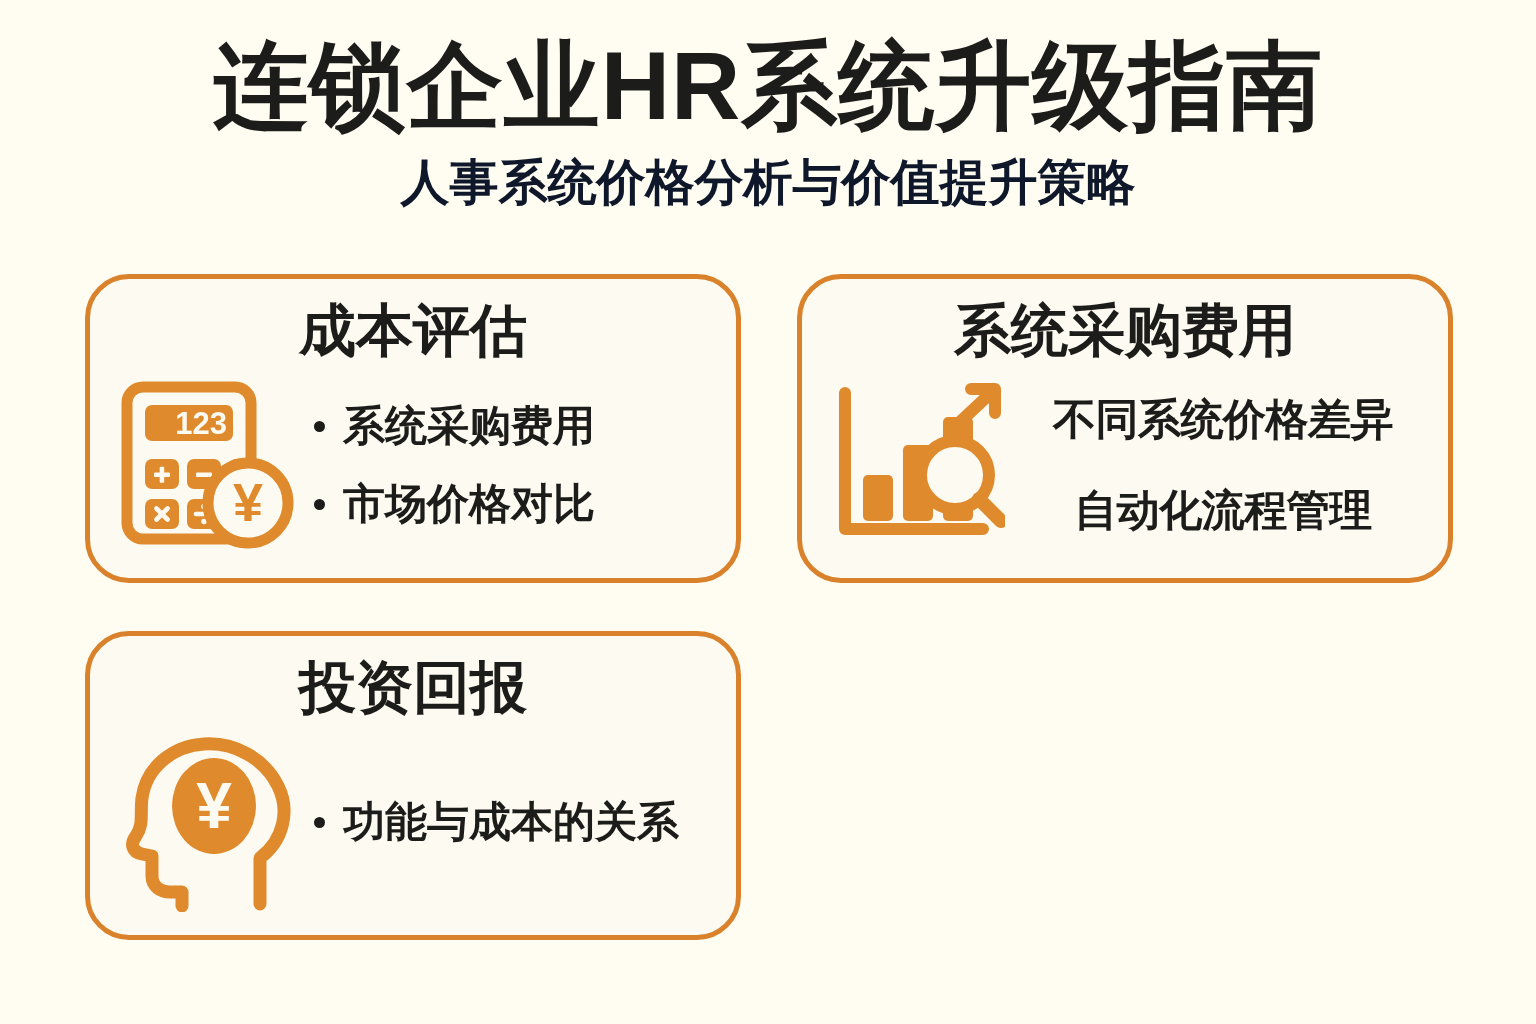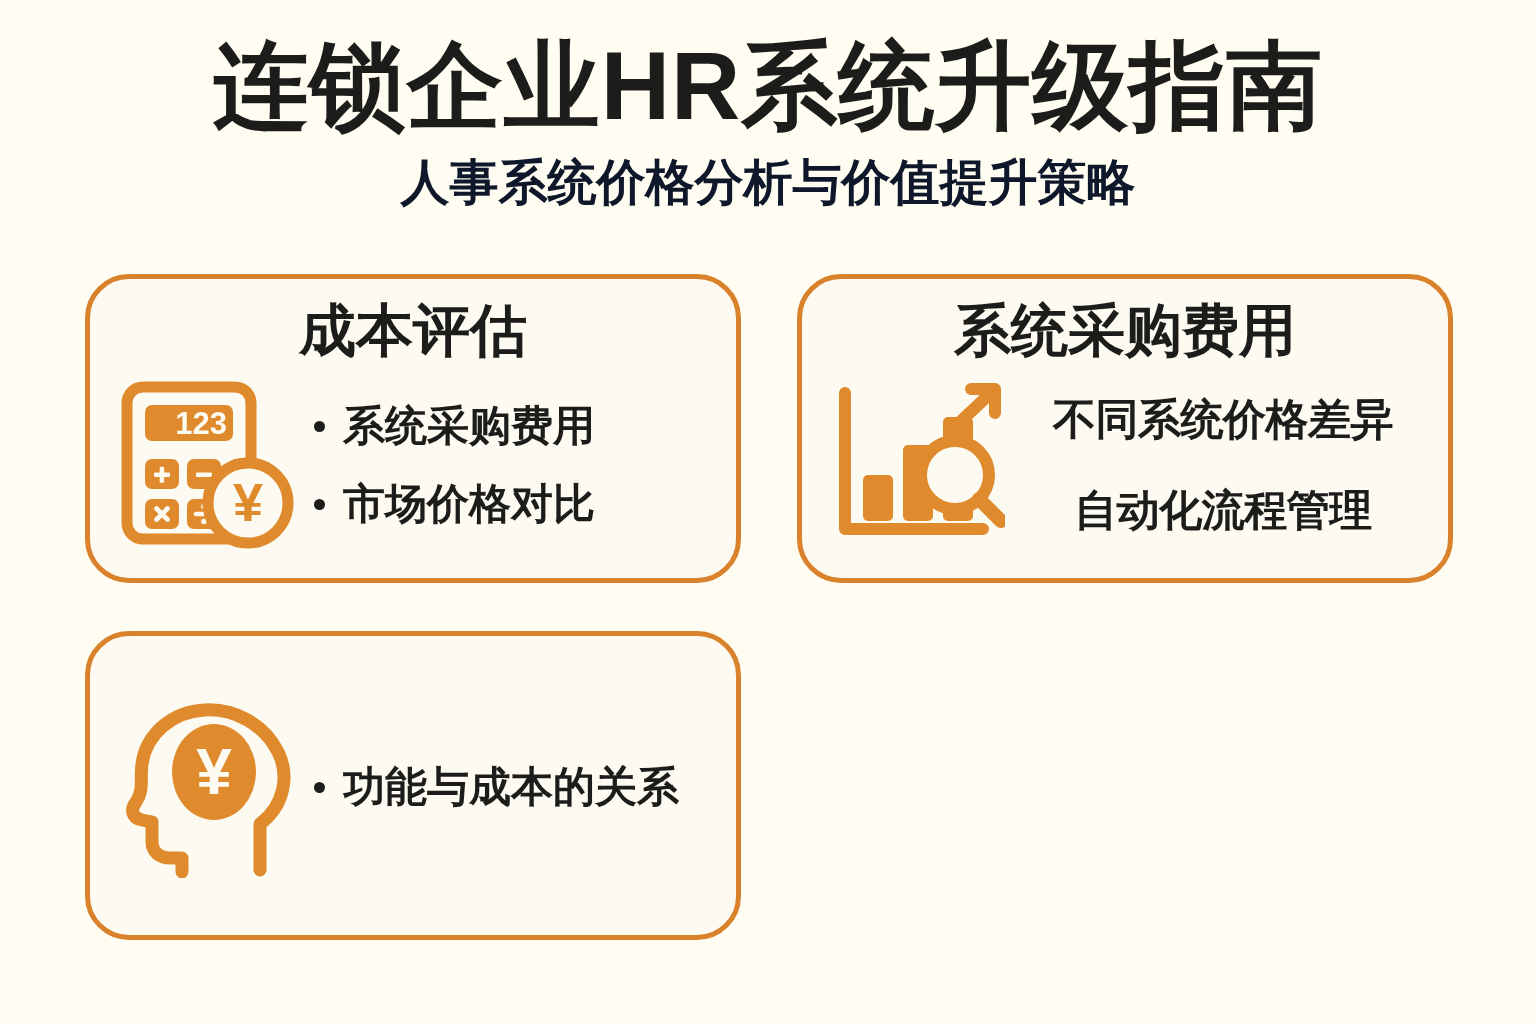--- a/index.html
+++ b/index.html
@@ -214,20 +214,21 @@
         </div>
         <ul class="bullets plain">
           <li>不同系统价格差异</li>
           <li>自动化流程管理</li>
         </ul>
       </div>
     </div>
 
 
     <div class="card card-roi">
+      <div class="card-title">投资回报</div>
       <div class="card-body">
         <div class="icon-wrap">
           <svg width="176" height="180" viewBox="0 0 176 180" aria-hidden="true">
 
             <path d="M138 172 L138 126 C162 108 168 78 156 54 C142 26 112 10 82 12
                      C50 14 24 36 20 66 C18 82 22 92 14 104 C8 112 10 120 20 122 L30 124
                      L30 144 C30 154 38 160 48 160 L60 160 L60 174" fill="none" stroke="#E08A2E" stroke-width="13" stroke-linecap="round" stroke-linejoin="round"></path>
 
             <ellipse cx="92" cy="74" rx="42" ry="48" fill="#E08A2E"></ellipse>
             <text x="92" y="96" text-anchor="middle" font-family="'Liberation Sans', sans-serif" font-size="64" font-weight="700" fill="#FDFBF1">¥</text>

